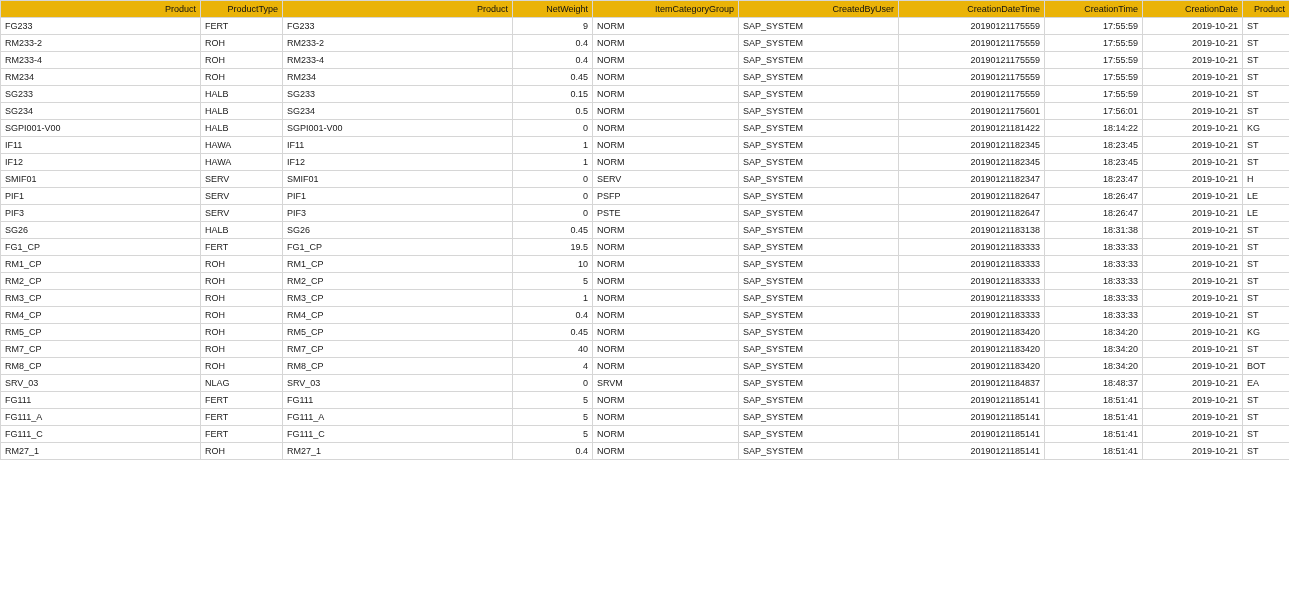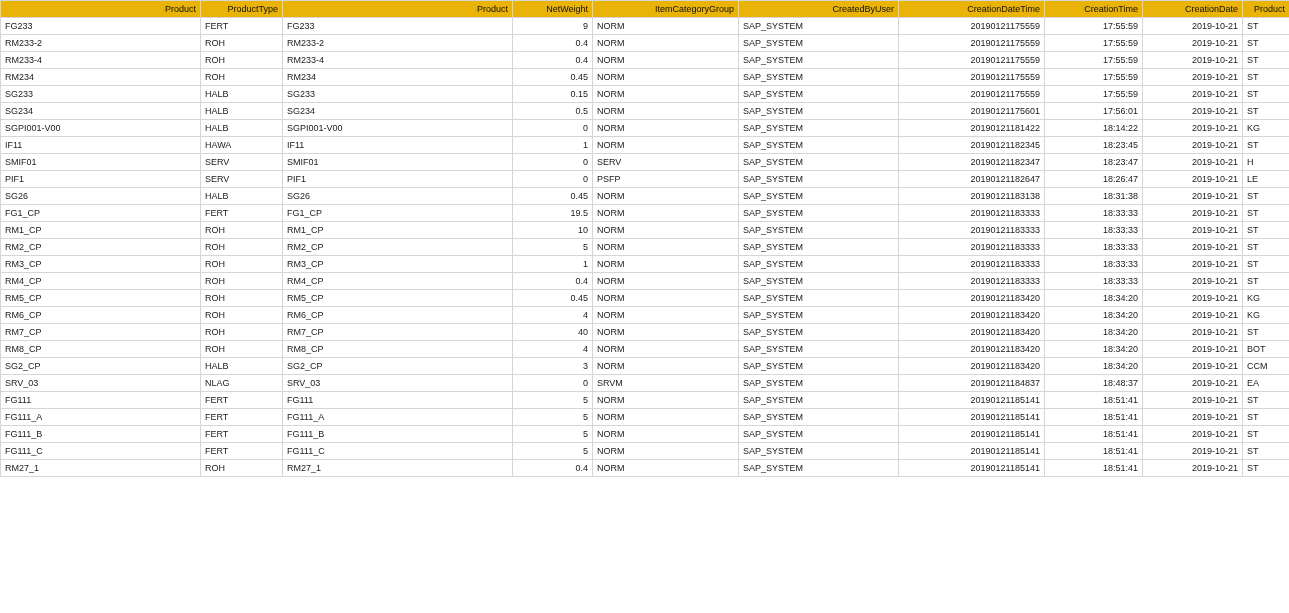--- a/index.html
+++ b/index.html
@@ -175,20 +175,32 @@
         <td class="left">IF11</td>
         <td class="num">1</td>
         <td class="left">NORM</td>
         <td class="left">SAP_SYSTEM</td>
         <td class="num">20190121182345</td>
         <td class="num">18:23:45</td>
         <td class="num">2019-10-21</td>
         <td class="left">ST</td>
       </tr>
       <tr>
+        <td class="left">IF12</td>
+        <td class="left">HAWA</td>
+        <td class="left">IF12</td>
+        <td class="num">1</td>
+        <td class="left">NORM</td>
+        <td class="left">SAP_SYSTEM</td>
+        <td class="num">20190121182345</td>
+        <td class="num">18:23:45</td>
+        <td class="num">2019-10-21</td>
+        <td class="left">ST</td>
+      </tr>
+      <tr>
         <td class="left">SMIF01</td>
         <td class="left">SERV</td>
         <td class="left">SMIF01</td>
         <td class="num">0</td>
         <td class="left">SERV</td>
         <td class="left">SAP_SYSTEM</td>
         <td class="num">20190121182347</td>
         <td class="num">18:23:47</td>
         <td class="num">2019-10-21</td>
         <td class="left">H</td>
@@ -199,20 +211,32 @@
         <td class="left">PIF1</td>
         <td class="num">0</td>
         <td class="left">PSFP</td>
         <td class="left">SAP_SYSTEM</td>
         <td class="num">20190121182647</td>
         <td class="num">18:26:47</td>
         <td class="num">2019-10-21</td>
         <td class="left">LE</td>
       </tr>
       <tr>
+        <td class="left">PIF3</td>
+        <td class="left">SERV</td>
+        <td class="left">PIF3</td>
+        <td class="num">0</td>
+        <td class="left">PSTE</td>
+        <td class="left">SAP_SYSTEM</td>
+        <td class="num">20190121182647</td>
+        <td class="num">18:26:47</td>
+        <td class="num">2019-10-21</td>
+        <td class="left">LE</td>
+      </tr>
+      <tr>
         <td class="left">SG26</td>
         <td class="left">HALB</td>
         <td class="left">SG26</td>
         <td class="num">0.45</td>
         <td class="left">NORM</td>
         <td class="left">SAP_SYSTEM</td>
         <td class="num">20190121183138</td>
         <td class="num">18:31:38</td>
         <td class="num">2019-10-21</td>
         <td class="left">ST</td>
@@ -283,66 +307,42 @@
         <td class="left">RM5_CP</td>
         <td class="num">0.45</td>
         <td class="left">NORM</td>
         <td class="left">SAP_SYSTEM</td>
         <td class="num">20190121183420</td>
         <td class="num">18:34:20</td>
         <td class="num">2019-10-21</td>
         <td class="left">KG</td>
       </tr>
       <tr>
-        <td class="left">RM6_CP</td>
-        <td class="left">ROH</td>
-        <td class="left">RM6_CP</td>
-        <td class="num">4</td>
+        <td class="left">RM7_CP</td>
+        <td class="left">ROH</td>
+        <td class="left">RM7_CP</td>
+        <td class="num">40</td>
         <td class="left">NORM</td>
         <td class="left">SAP_SYSTEM</td>
         <td class="num">20190121183420</td>
         <td class="num">18:34:20</td>
         <td class="num">2019-10-21</td>
-        <td class="left">KG</td>
-      </tr>
-      <tr>
-        <td class="left">RM7_CP</td>
-        <td class="left">ROH</td>
-        <td class="left">RM7_CP</td>
-        <td class="num">40</td>
+        <td class="left">ST</td>
+      </tr>
+      <tr>
+        <td class="left">RM8_CP</td>
+        <td class="left">ROH</td>
+        <td class="left">RM8_CP</td>
+        <td class="num">4</td>
         <td class="left">NORM</td>
         <td class="left">SAP_SYSTEM</td>
         <td class="num">20190121183420</td>
         <td class="num">18:34:20</td>
         <td class="num">2019-10-21</td>
-        <td class="left">ST</td>
-      </tr>
-      <tr>
-        <td class="left">RM8_CP</td>
-        <td class="left">ROH</td>
-        <td class="left">RM8_CP</td>
-        <td class="num">4</td>
-        <td class="left">NORM</td>
-        <td class="left">SAP_SYSTEM</td>
-        <td class="num">20190121183420</td>
-        <td class="num">18:34:20</td>
-        <td class="num">2019-10-21</td>
         <td class="left">BOT</td>
-      </tr>
-      <tr>
-        <td class="left">SG2_CP</td>
-        <td class="left">HALB</td>
-        <td class="left">SG2_CP</td>
-        <td class="num">3</td>
-        <td class="left">NORM</td>
-        <td class="left">SAP_SYSTEM</td>
-        <td class="num">20190121183420</td>
-        <td class="num">18:34:20</td>
-        <td class="num">2019-10-21</td>
-        <td class="left">CCM</td>
       </tr>
       <tr>
         <td class="left">SRV_03</td>
         <td class="left">NLAG</td>
         <td class="left">SRV_03</td>
         <td class="num">0</td>
         <td class="left">SRVM</td>
         <td class="left">SAP_SYSTEM</td>
         <td class="num">20190121184837</td>
         <td class="num">18:48:37</td>
@@ -367,32 +367,20 @@
         <td class="left">FG111_A</td>
         <td class="num">5</td>
         <td class="left">NORM</td>
         <td class="left">SAP_SYSTEM</td>
         <td class="num">20190121185141</td>
         <td class="num">18:51:41</td>
         <td class="num">2019-10-21</td>
         <td class="left">ST</td>
       </tr>
       <tr>
-        <td class="left">FG111_B</td>
-        <td class="left">FERT</td>
-        <td class="left">FG111_B</td>
-        <td class="num">5</td>
-        <td class="left">NORM</td>
-        <td class="left">SAP_SYSTEM</td>
-        <td class="num">20190121185141</td>
-        <td class="num">18:51:41</td>
-        <td class="num">2019-10-21</td>
-        <td class="left">ST</td>
-      </tr>
-      <tr>
         <td class="left">FG111_C</td>
         <td class="left">FERT</td>
         <td class="left">FG111_C</td>
         <td class="num">5</td>
         <td class="left">NORM</td>
         <td class="left">SAP_SYSTEM</td>
         <td class="num">20190121185141</td>
         <td class="num">18:51:41</td>
         <td class="num">2019-10-21</td>
         <td class="left">ST</td>

